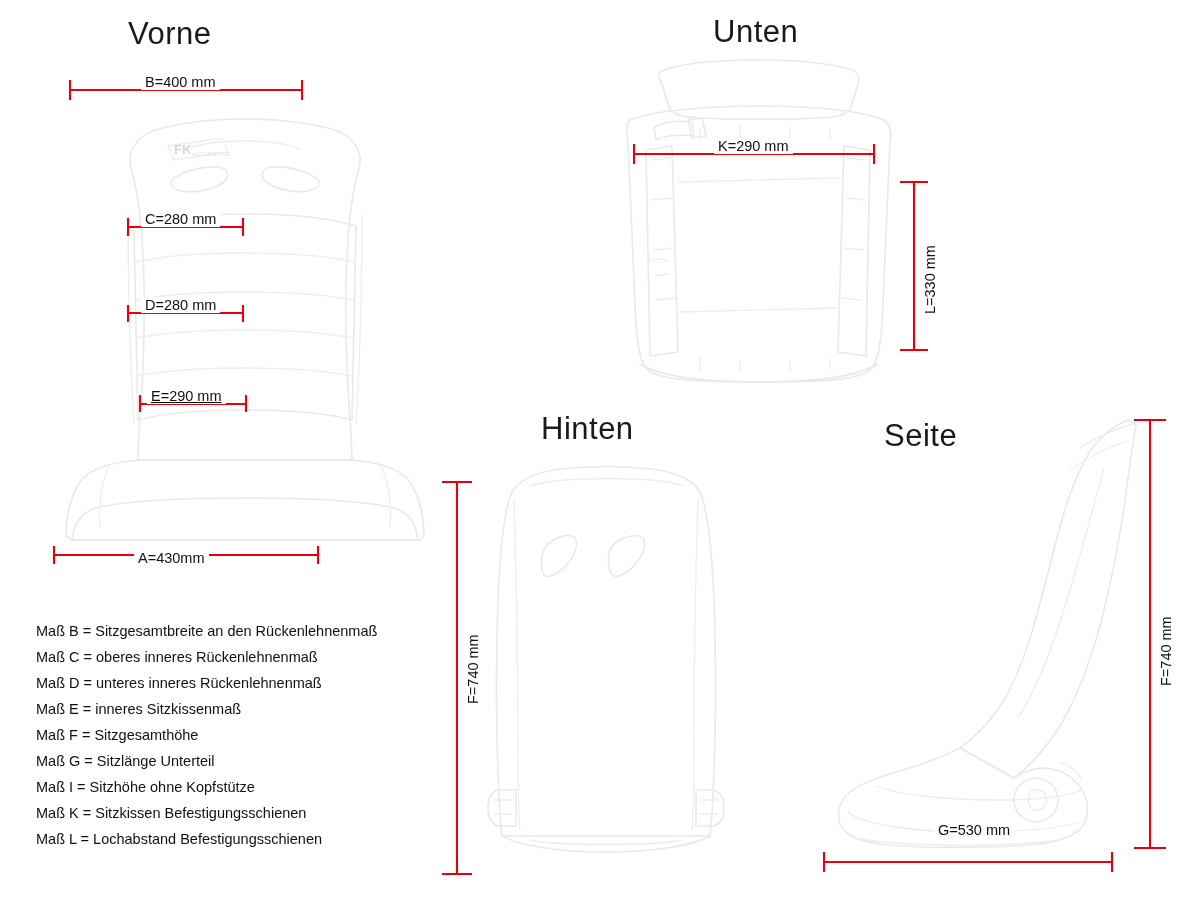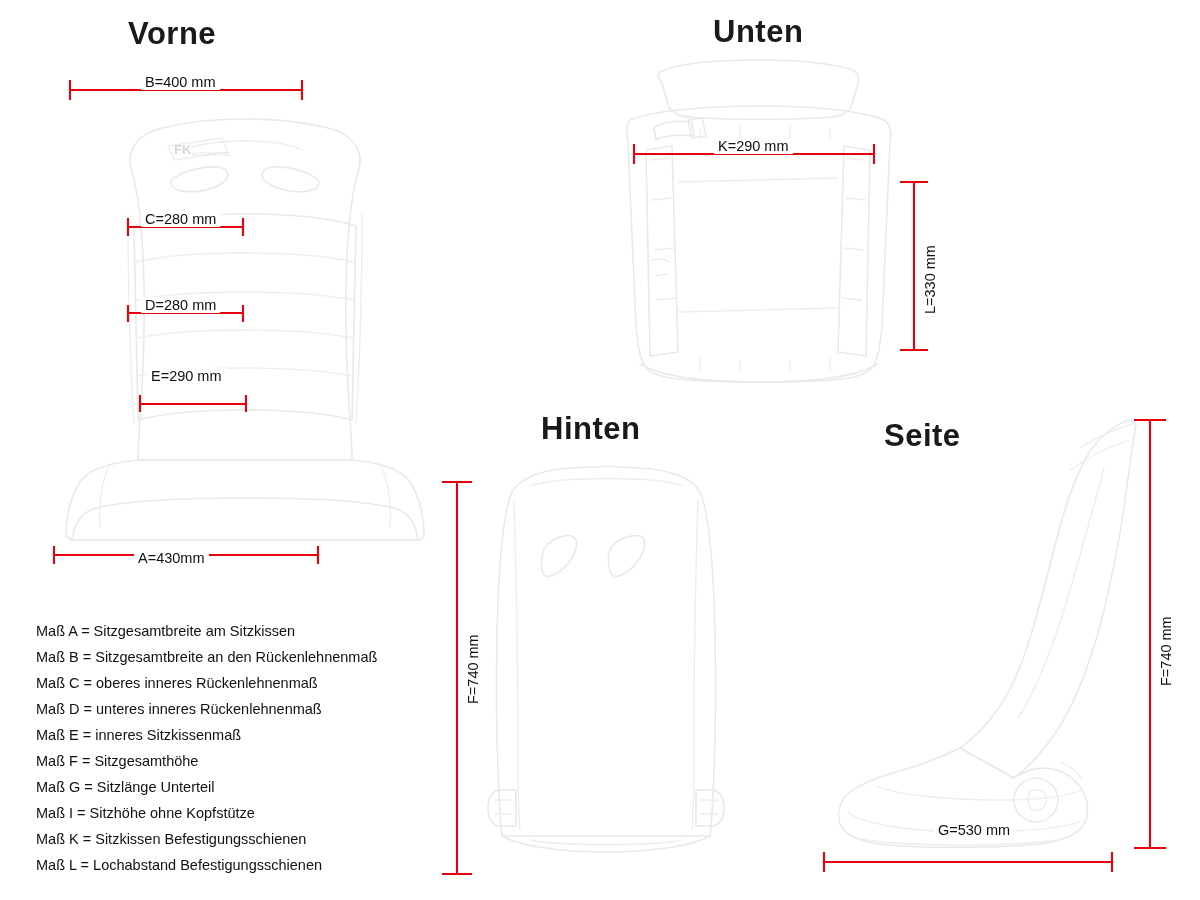--- a/index.html
+++ b/index.html
@@ -17,21 +17,21 @@
   }
   .stage {
     position: absolute;
     inset: 0;
     width: 1200px;
     height: 900px;
   }
   .view-title {
     position: absolute;
     font-size: 31px;
-    font-weight: 700;
+    font-weight: 400;
     color: #1a1a1a;
     white-space: nowrap;
     letter-spacing: 0.5px;
   }
   .dim-label {
     position: absolute;
     font-size: 14.5px;
     color: #111;
     white-space: nowrap;
     background: #ffffff;
@@ -256,32 +256,31 @@
   </svg>
 
   <div class="view-title" style="left:128px; top:16px;">Vorne</div>
   <div class="view-title" style="left:704px; top:14px;margin-left:9px;">Unten</div>
   <div class="view-title" style="left:541px; top:411px;">Hinten</div>
   <div class="view-title" style="left:884px; top:418px;">Seite</div>
 
   <div class="dim-label" style="left:141px; top:74px;">B=400 mm</div>
   <div class="dim-label" style="left:141px; top:211px;">C=280 mm</div>
   <div class="dim-label" style="left:141px; top:297px;">D=280 mm</div>
-  <div class="dim-label" style="left:147px; top:368px;">E=290 mm</div>
+  <div class="dim-label" style="left:147px; top:388px;text-decoration:underline;">E=290 mm</div>
   <div class="dim-label" style="left:134px; top:550px;">A=430mm</div>
 
   <div class="dim-label" style="left:714px; top:138px;">K=290 mm</div>
   <div class="dim-label vert" style="left:922px; top:318px; transform:rotate(-90deg);">L=330 mm</div>
 
   <div class="dim-label vert" style="left:465px; top:708px; transform:rotate(-90deg);">F=740 mm</div>
   <div class="dim-label vert" style="left:1158px; top:690px; transform:rotate(-90deg);">F=740 mm</div>
   <div class="dim-label" style="left:934px; top:822px;">G=530 mm</div>
 
   <div class="legend">
-    <div class="legend-row">Maß A = Sitzgesamtbreite am Sitzkissen</div>
     <div class="legend-row">Maß B = Sitzgesamtbreite an den Rückenlehnenmaß</div>
     <div class="legend-row">Maß C = oberes inneres Rückenlehnenmaß</div>
     <div class="legend-row">Maß D = unteres inneres Rückenlehnenmaß</div>
     <div class="legend-row">Maß E = inneres Sitzkissenmaß</div>
     <div class="legend-row">Maß F = Sitzgesamthöhe</div>
     <div class="legend-row">Maß G = Sitzlänge Unterteil</div>
     <div class="legend-row">Maß I  = Sitzhöhe ohne Kopfstütze</div>
     <div class="legend-row">Maß K = Sitzkissen Befestigungsschienen</div>
     <div class="legend-row">Maß L = Lochabstand Befestigungsschienen</div>
   </div>

